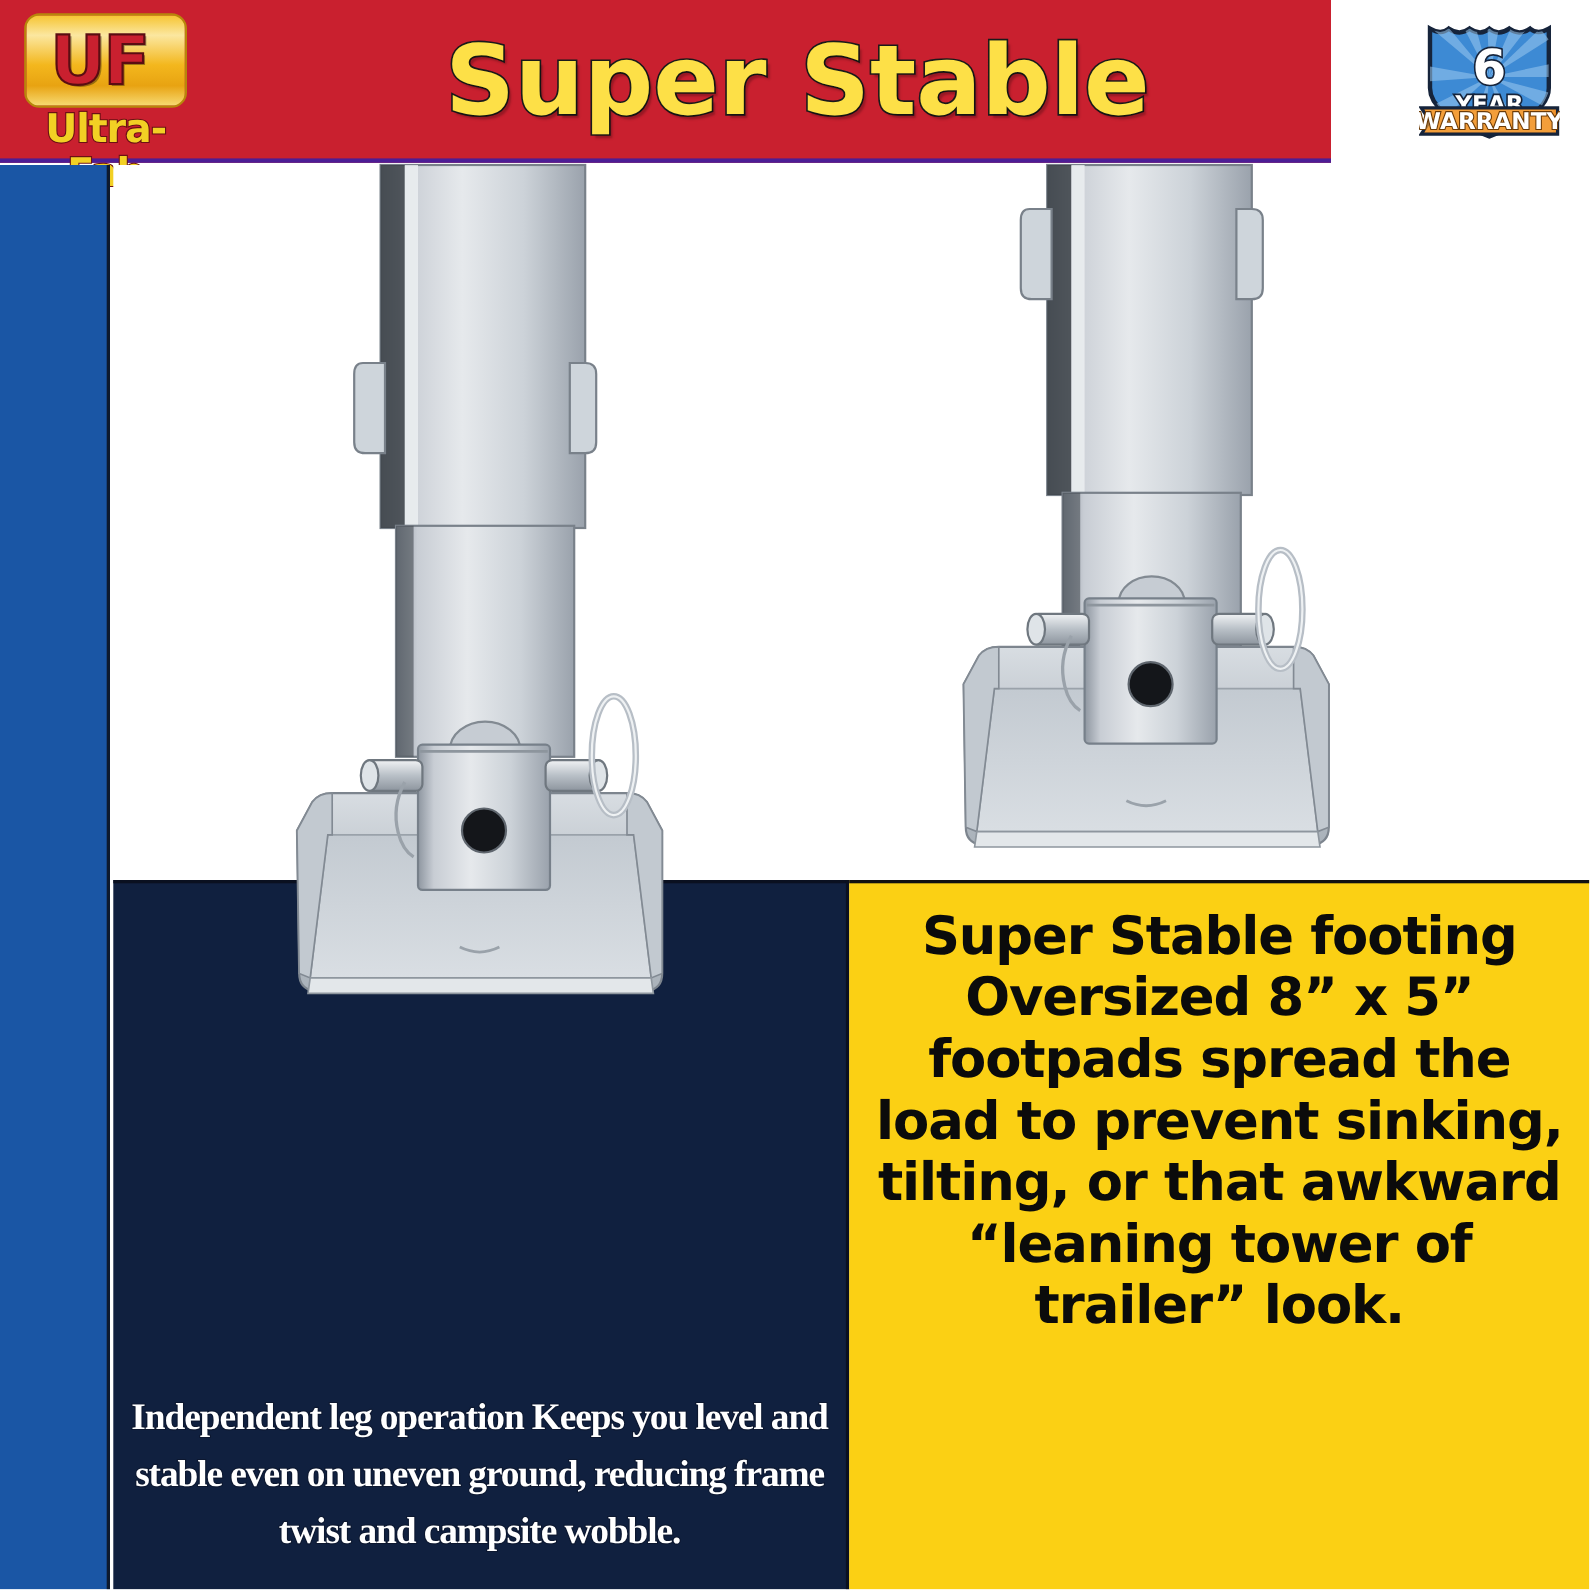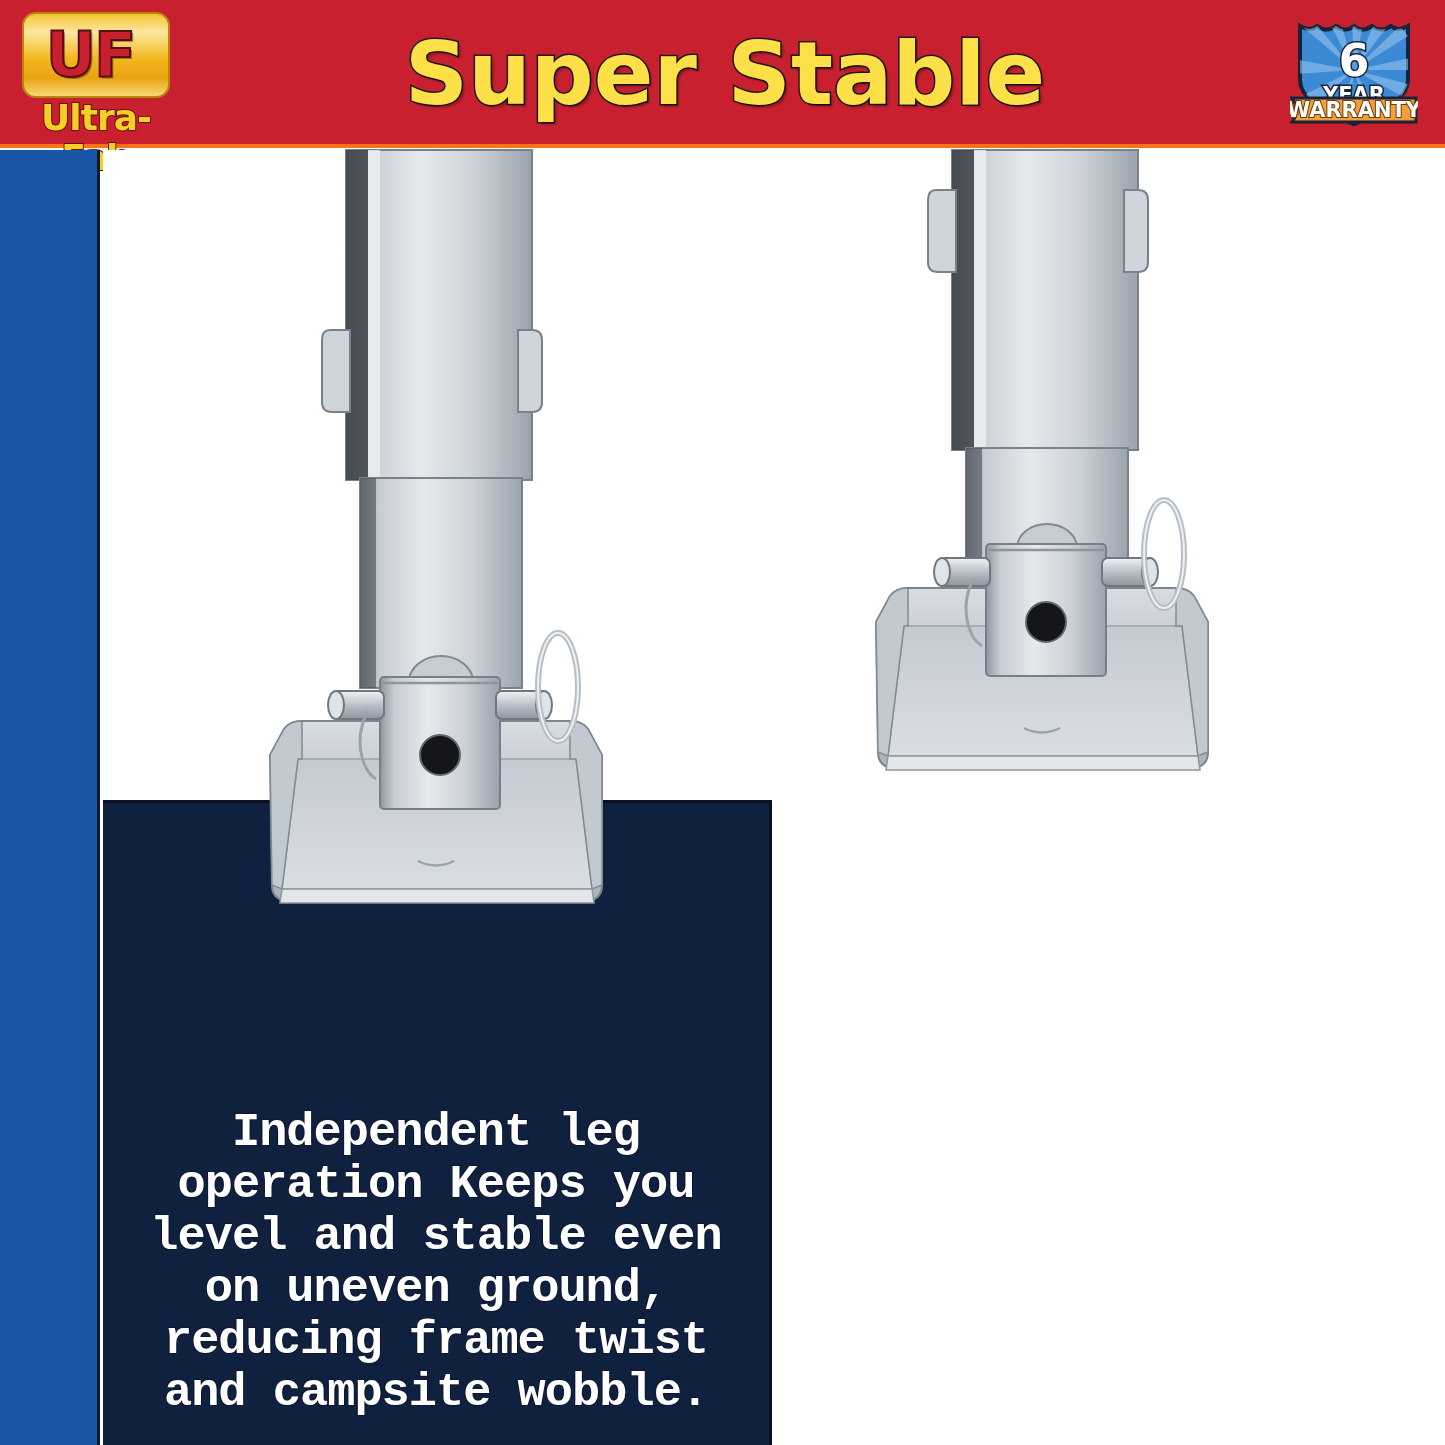--- a/index.html
+++ b/index.html
@@ -7,23 +7,23 @@
 
   .poster{
     position:relative;
     width:1445px;height:1445px;
     overflow:hidden;
     background:#ffffff;
   }
 
   
   .header{
-    position:absolute;left:0;top:0;width:1445px;height:148px;
+    position:absolute;left:0;top:0;width:1210px;height:148px;
     background:#c9202f;
-    border-bottom:4px solid #f97316;
+    border-bottom:4px solid #4c1d95;
     box-sizing:border-box;
   }
   .logo{
     position:absolute;left:16px;top:12px;width:160px;height:124px;
   }
   .logo-badge{
     position:absolute;left:6px;top:0;width:148px;height:86px;
     border-radius:14px;
     background:linear-gradient(180deg,#f6c431 0%,#fbe7a0 22%,#f3b71d 55%,#e8a312 78%,#f7da72 100%);
     border:2px solid #b8860b;
@@ -98,22 +98,22 @@
     border-top:3px solid #111111;
     box-sizing:border-box;
     overflow:hidden;
   }
 
   .navy-text{
     position:absolute;left:0;right:0;bottom:26px;
     padding:0 14px;
     text-align:center;
     color:#ffffff;
-    font-size:47px;line-height:52px;font-weight:bold;
-    font-family:Liberation Mono, monospace;
+    font-size:34px;line-height:52px;font-weight:bold;
+    font-family:Liberation Serif, serif;
     -webkit-text-stroke:2px #0d1830;
     paint-order:stroke fill;
     letter-spacing:-1px;
   }
   .yellow-text{
     position:absolute;left:0;right:0;top:20px;
     padding:0 14px;
     text-align:center;
     color:#0b0b0b;
     font-size:48px;line-height:56px;font-weight:bold;
@@ -179,20 +179,24 @@
 
   <div class="blue-stripe"></div>
 
   <div class="photo"></div>
 
   <div class="panel-navy">
     <div class="navy-text">Independent leg operation
 Keeps you level and stable even on uneven ground, reducing frame twist and campsite wobble.</div>
   </div>
 
+  <div class="panel-yellow">
+    <div class="yellow-text">Super Stable footing
+Oversized 8” x 5” footpads spread the load to prevent sinking, tilting, or that awkward “leaning tower of trailer” look.</div>
+  </div>
 
   <div class="legs">
     <svg viewBox="0 0 1445 1445" xmlns="http://www.w3.org/2000/svg">
       <defs>
         <linearGradient id="steelV" x1="0" y1="0" x2="1" y2="0">
           <stop offset="0%" stop-color="#8e96a0"></stop>
           <stop offset="12%" stop-color="#c8cdd4"></stop>
           <stop offset="40%" stop-color="#e6e9ec"></stop>
           <stop offset="70%" stop-color="#ccd2d8"></stop>
           <stop offset="100%" stop-color="#9aa2ac"></stop>

